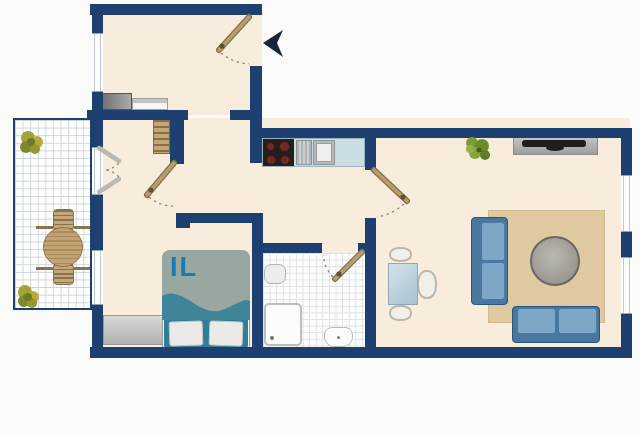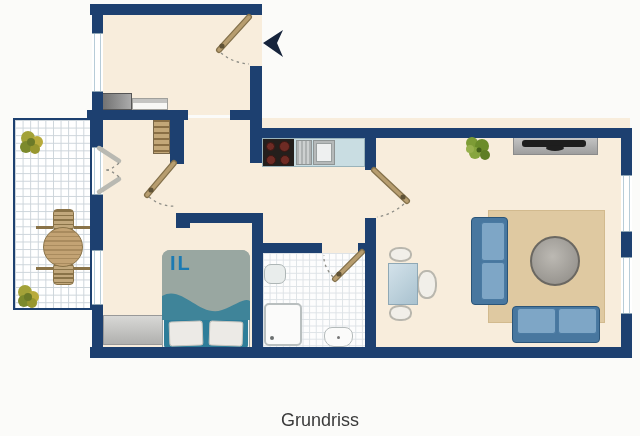--- a/index.html
+++ b/index.html
@@ -12,21 +12,21 @@
   .bathtiles{position:absolute;left:263px;top:253px;width:102px;height:94px;z-index:2;background-color:#fdfdfd;background-image:linear-gradient(#dde2e6 1px,transparent 1px),linear-gradient(90deg,#dde2e6 1px,transparent 1px);background-size:6.6px 6.6px;}
   .furn{position:absolute;z-index:3;box-sizing:border-box;}
   .chair{position:absolute;z-index:3;box-sizing:border-box;background:#f1efe9;border:2px solid #b9b7ae;border-radius:45% 45% 45% 45%;}
   .slats{background:repeating-linear-gradient(180deg,#8a7348 0 1.5px,#c2a87c 1.5px 4.5px);border:1px solid #8a7348;border-radius:4px;}
   .arm{position:absolute;z-index:3;background:#8a7348;height:3px;}
   svg.overlay{position:absolute;left:0;top:0;z-index:7;pointer-events:none;}
   .door-under{stroke:#84714b;stroke-width:6;stroke-linecap:round;}
   .door-top{stroke:#b79d6f;stroke-width:3.5;stroke-linecap:round;}
   .arc{fill:none;stroke:#8d8d86;stroke-width:1.3;stroke-dasharray:2.5 3.5;}
   .knob{fill:#5f5236;}
-  #monogram{position:absolute;left:170px;top:252px;z-index:4;font-size:20px;font-weight:bold;color:#1c7ab2;letter-spacing:2px;font-family:"Liberation Sans",sans-serif;}
+  #monogram{position:absolute;left:170px;top:252px;z-index:4;font-size:27px;font-weight:bold;color:#1c7ab2;letter-spacing:2px;font-family:"Liberation Sans",sans-serif;}
   #caption{position:absolute;left:0;top:410px;width:640px;text-align:center;z-index:8;font-size:18px;color:#3a3a3a;font-family:"Liberation Sans",sans-serif;}
 </style>
 </head>
 <body>
 
 <div id="plan">
 
   <div class="floor" style="left:93px;top:10px;width:169px;height:105px;"></div>
   <div class="floor" style="left:95px;top:118px;width:535px;height:237px;"></div>
 
@@ -171,14 +171,13 @@
     <g>
       <circle cx="472" cy="143" r="6" fill="#7d9c35"></circle>
         <circle cx="482" cy="146" r="7" fill="#6b8c2a"></circle>
       <circle cx="475" cy="153" r="6" fill="#87a53e"></circle>
         <circle cx="485" cy="155" r="5" fill="#5e7d24"></circle>
       <circle cx="470" cy="149" r="4" fill="#97b04c"></circle>
         <circle cx="479" cy="150" r="2.5" fill="#44601a"></circle>
     </g>
   </svg>
 
-  <div id="caption">Grundriss</div>
 </div>
 
 </body></html>

